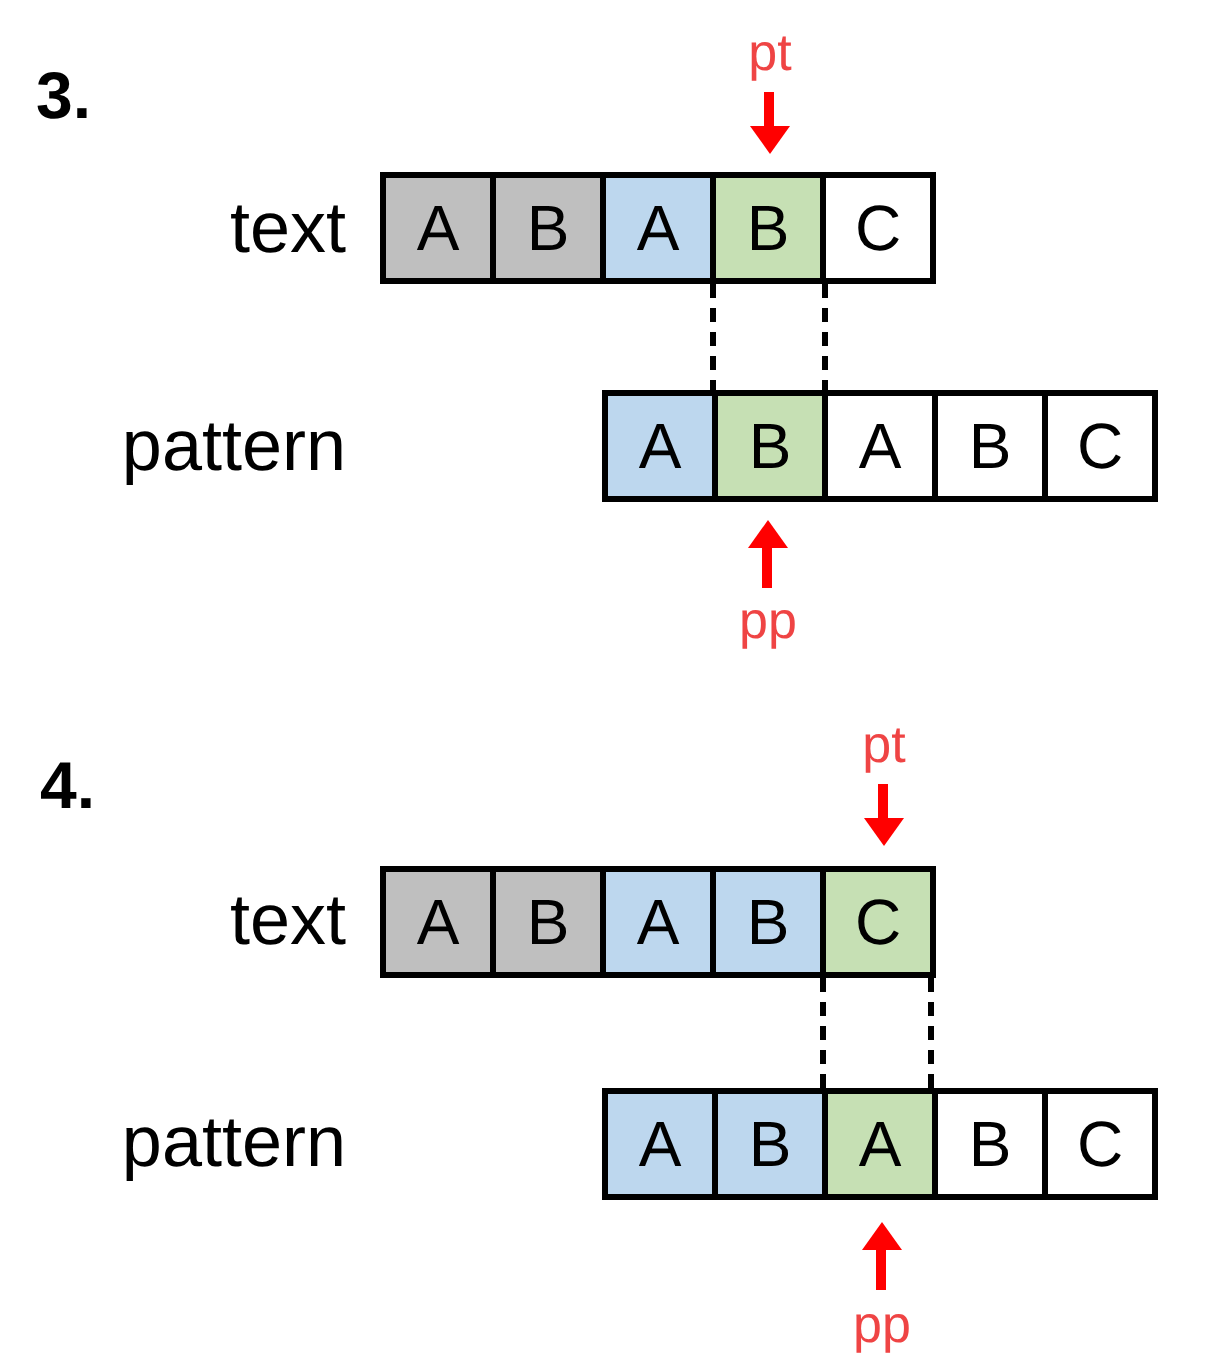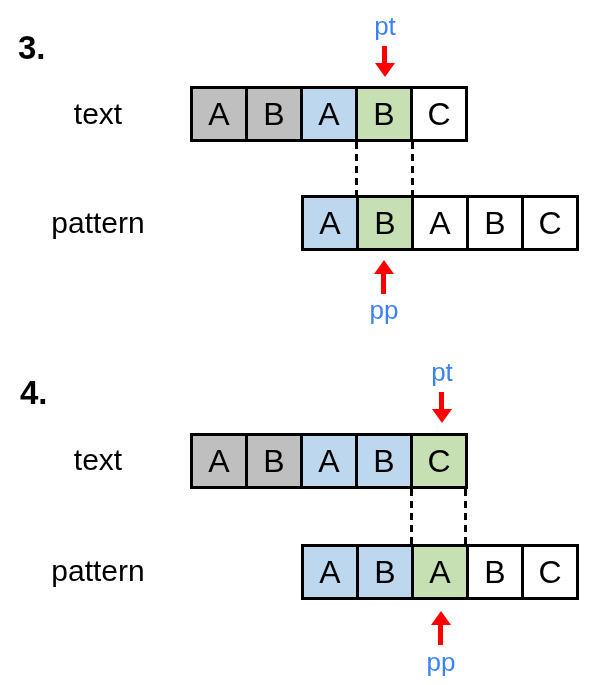--- a/index.html
+++ b/index.html
@@ -14,30 +14,30 @@
   }
   .abs { position: absolute; }
 
   .step-num {
     font-size: 33px;
     font-weight: bold;
     line-height: 36px;
   }
   .row-label {
     width: 150px;
-    text-align: center;
-    font-size: 30px;
+    text-align: right;
+    font-size: 36px;
     line-height: 32px;
   }
   .pointer-label {
     width: 80px;
     text-align: center;
     font-size: 26px;
     line-height: 28px;
-    color: #3b82f6;
+    color: #ef4444;
   }
 
   .cell-row {
     display: flex;
     border: 3px solid #000000;
     background: #ffffff;
   }
   .cell {
     width: 52px;
     height: 50px;

